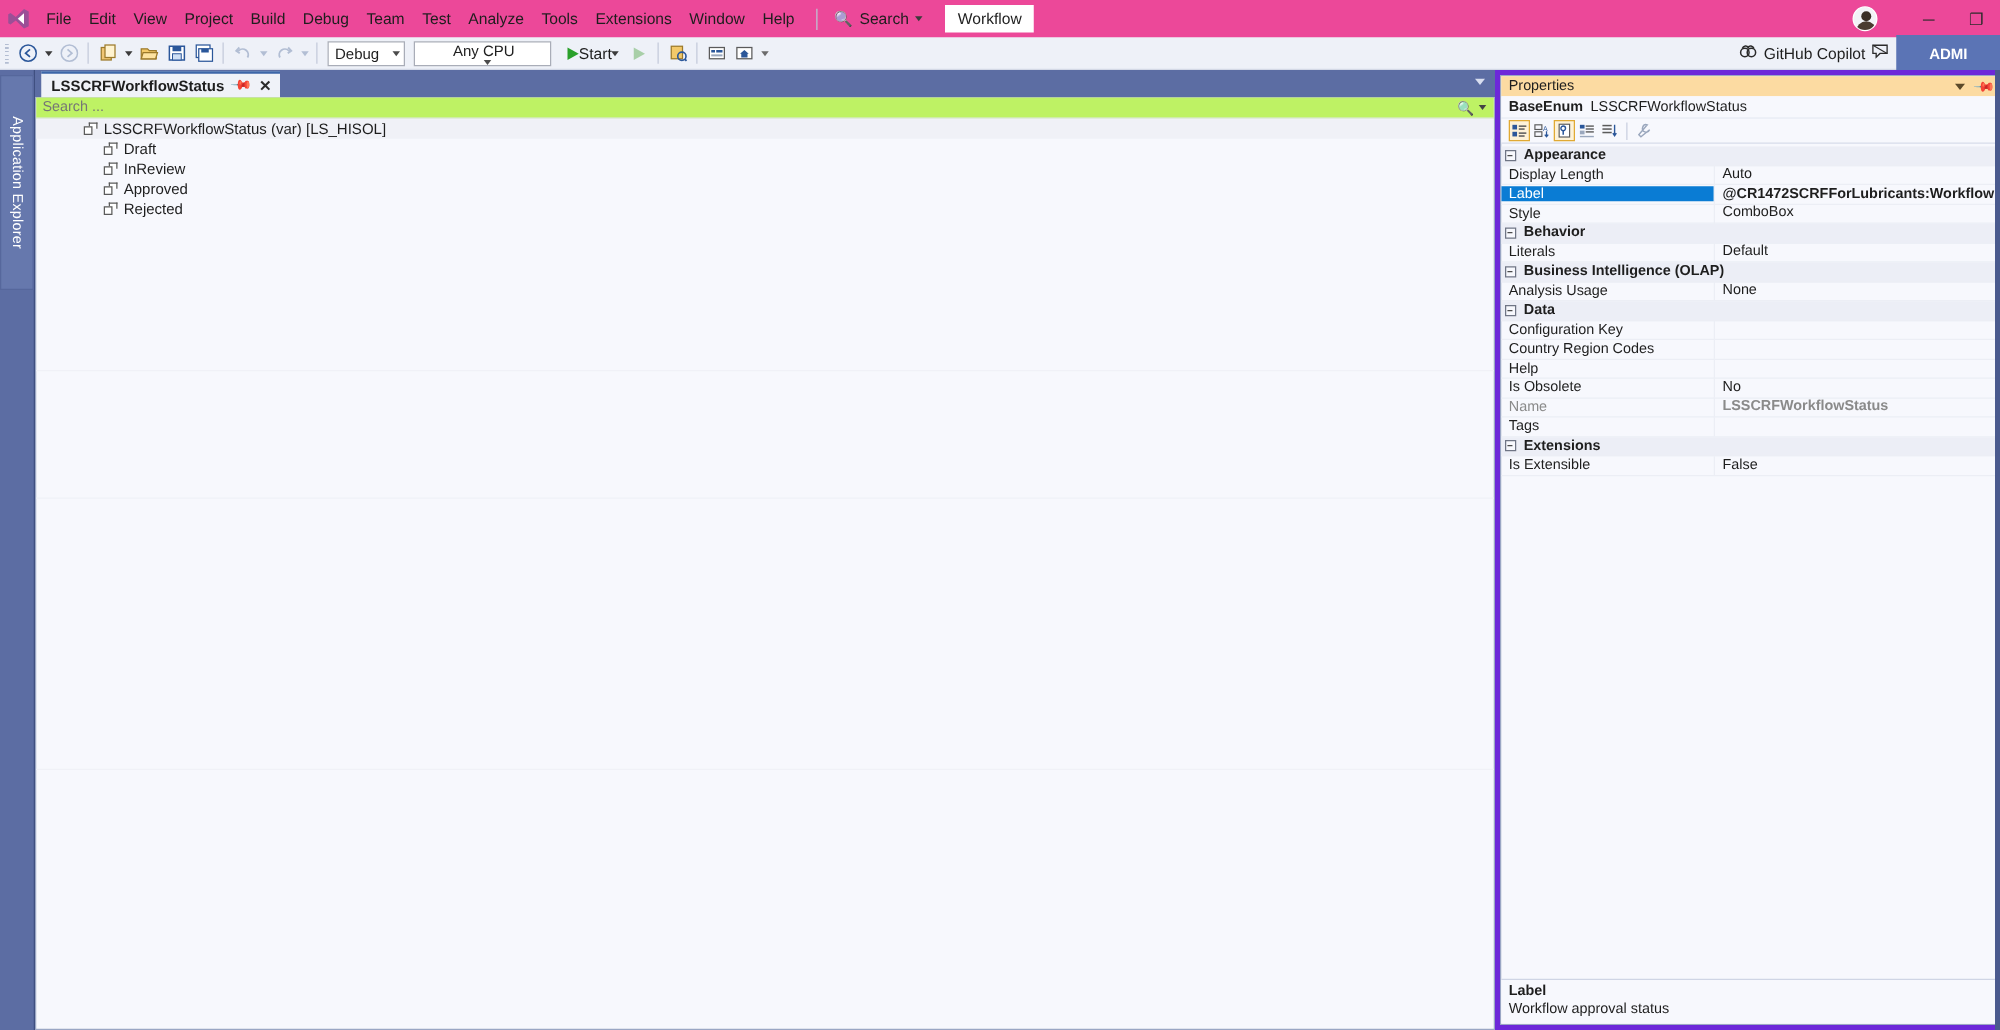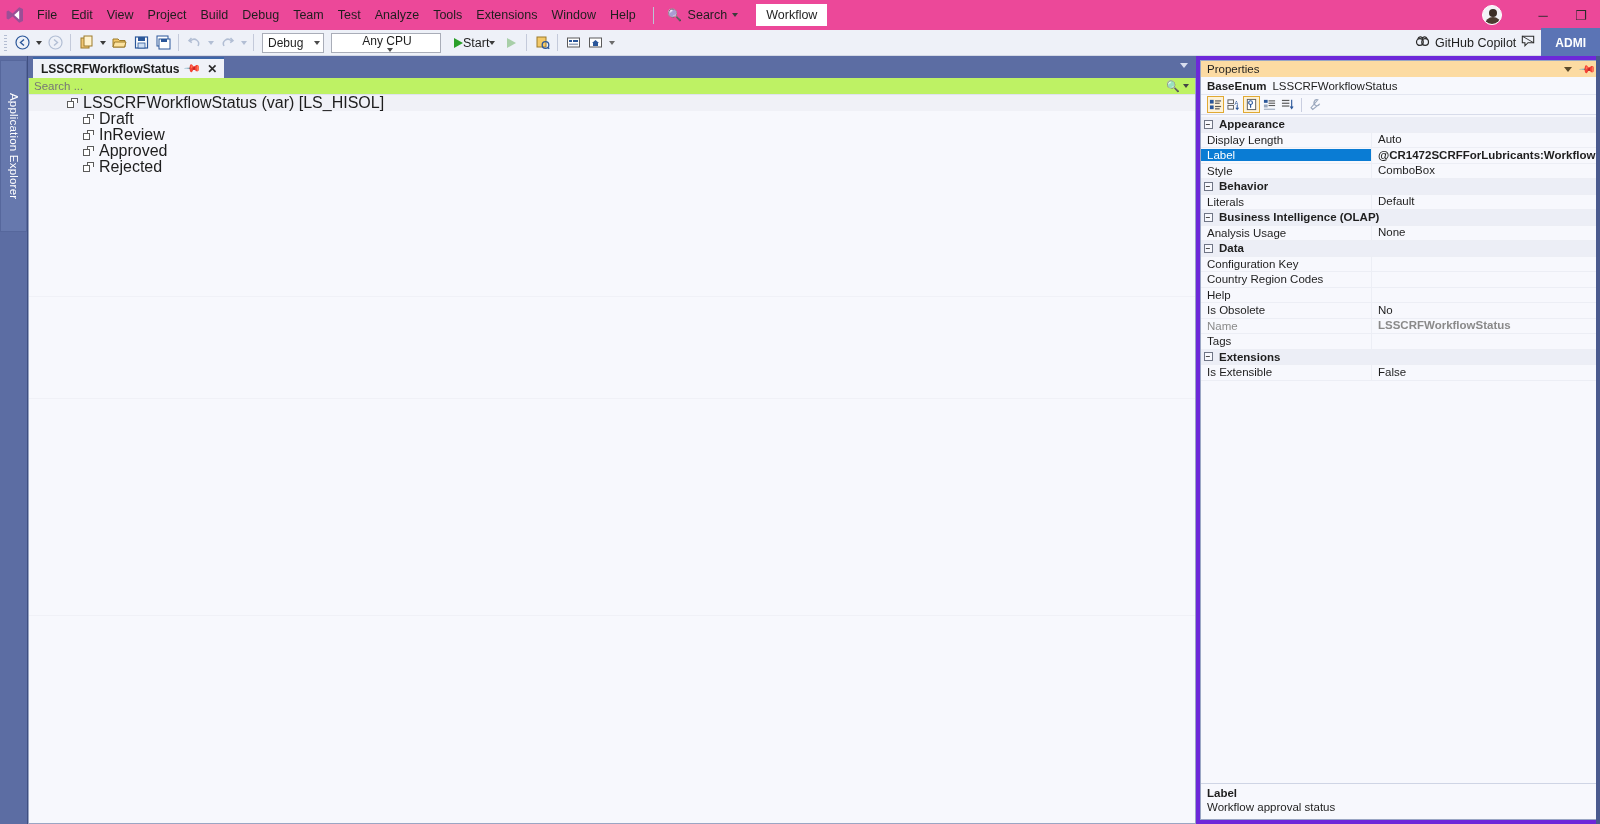--- a/index.html
+++ b/index.html
@@ -149,21 +149,21 @@
   .search-row .ph { color:#767676; font-size:11.5px; flex:1; }
   .search-row .mag2 { color:#444; font-size:11px; padding:0 3px; }
   .search-row .caret2 {
     width:0;height:0;border-left:3px solid transparent;border-right:3px solid transparent;
     border-top:4px solid #444; margin-right:4px;
   }
 
   .tree { padding: 0; }
   .tree-row {
     height:16px; display:flex; align-items:center; gap:5px;
-    font-size:16px; color:#1e1e1e; padding-left:38px;
+    font-size:12px; color:#1e1e1e; padding-left:38px;
   }
   .tree-row.root { padding-left:38px; background:#f0f1f7; }
   .tree-row.child { padding-left:54px; }
   .enum-icon {
     width:11px;height:11px;position:relative;flex:none;
   }
   .enum-icon i {
     position:absolute; border:1px solid #5b5b5b; background:#fff;
   }
   .enum-icon i.a { left:0; top:3px; width:7px; height:7px; }
@@ -226,21 +226,21 @@
   }
   .props-desc .dt { font-size:11.5px; font-weight:bold; color:#1e1e1e; }
   .props-desc .dd { font-size:11.5px; color:#1e1e1e; margin-top:2px; }
 
   
   .right-sliver {
     position:absolute; left:1596px; top:0; width:4px; height:768px; background:#4a5a8e;
   }
   .admin-badge {
     display:flex;align-items:center;justify-content:center;
-    height:30px; padding:0 14px; background:#5b74b5; color:#fff;
+    height:30px; padding:0 26px; background:#5b74b5; color:#fff;
     font-size:12px; font-weight:bold; white-space:nowrap;
   }
   .copilot {
     display:flex;align-items:center;gap:5px; font-size:12.5px; color:#1e1e1e; padding:0 6px;
   }
 </style>
 </head>
 <body>
 
 <div id="app">

